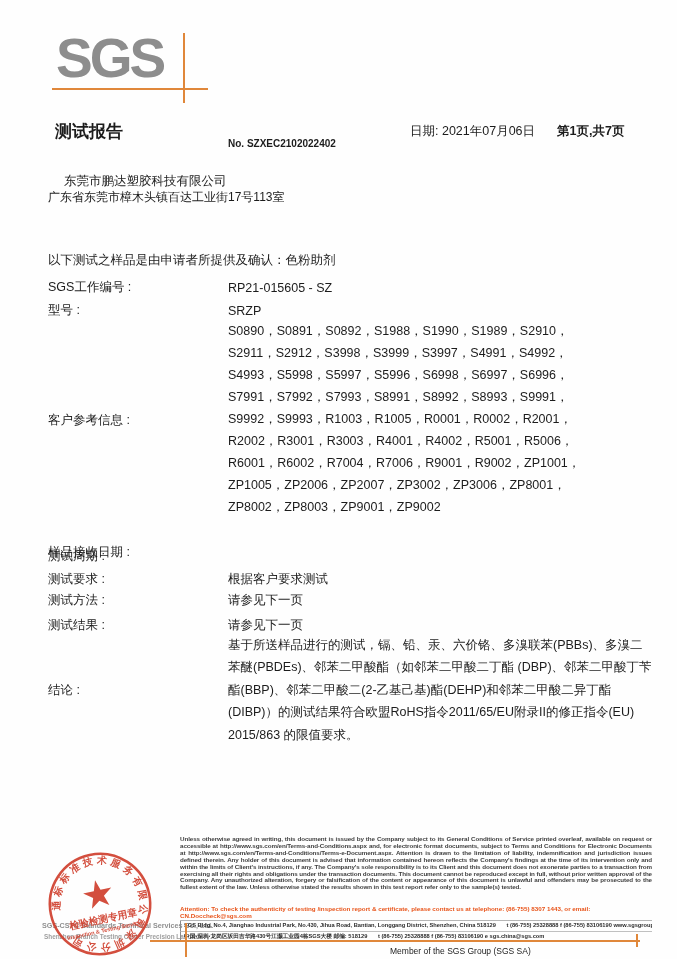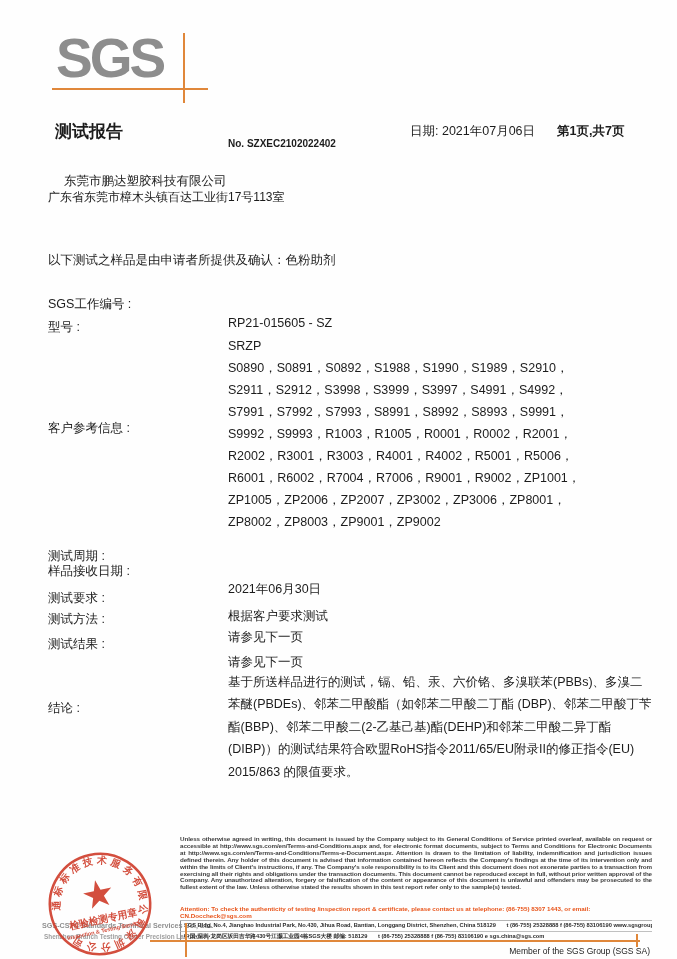--- a/index.html
+++ b/index.html
@@ -24,21 +24,21 @@
   .report-no    { left:228px; top:138px; font-size:10px; font-weight:700; }
   .report-date  { left:410px; top:123px; font-size:12.5px; font-weight:400; }
   .report-page  { left:557px; top:123px; font-size:12.5px; font-weight:600; }
   .company-name { left:64px; top:165px; font-size:12.5px;margin-top:8px; }
   .company-addr { left:48px; top:189px; font-size:12px; }
 
   
   .intro { left:48px; top:252px; font-size:12.5px;text-align:center; }
   .frow  { left:48px; width:604px; display:flex; font-size:12.5px;align-items:center; }
   .flabel { width:180px; flex:0 0 180px; }
-  .fvalue { flex:1;margin-top:37px; }
+  .fvalue { flex:1; }
   .ref-line { height:22px; line-height:22px; white-space:nowrap; }
   .conclusion-text { line-height:22.4px; }
 
   
   .legal {
     left:180px; top:836px; width:472px; font-size:6.25px; line-height:6.9px;
     color:#3f3f3f; text-align:justify; font-weight:600; letter-spacing:-0.1px;
   }
   .attention {
     left:180px; top:906px; width:472px; font-size:6.25px; line-height:6.9px;
@@ -47,21 +47,21 @@
   .addr-block { left:180px; top:920px; width:472px; border-top:1px solid #b5b5b5; }
   .addr-row {
     font-size:5.7px; line-height:9.5px; white-space:nowrap; overflow:hidden;
     color:#2c2c2c; border-left:1px solid #8a8a8a; padding-left:3px; font-weight:600;
   }
   .addr-row + .addr-row { border-top:1px solid #c0c0c0; }
   .addr-sp { display:inline-block; width:9px; }
   .footer-orange-line { left:150px; top:940px; width:490px; height:2px; background:#e0873a; }
   .footer-vtick  { left:185px; top:923px; width:2px; height:34px; background:#e0873a; }
   .footer-vtick2 { left:636px; top:934px; width:1.5px; height:13px; background:#e0873a; }
-  .member-line { left:390px; top:946px; width:260px; text-align:right; font-size:8.5px; color:#222; }
+  .member-line { left:390px; top:946px; width:260px; font-size:8.5px; color:#222; }
 
   .lab-name1 { left:42px; top:921px; font-size:7.2px; color:#8f8f8f; font-weight:700; white-space:nowrap; }
   .lab-name2 { left:44px; top:933px; font-size:6.4px; color:#9d9d9d; font-weight:600; white-space:nowrap; }
 
   .seal { left:40px; top:845px; width:120px; height:118px; transform:rotate(-12deg); opacity:0.92; }
 </style>
 </head>
 <body>
 
 <div id="page">
@@ -88,32 +88,32 @@
   <div class="abs frow" style="top:302px">
     <div class="flabel">型号 :</div>
     <div class="fvalue">SRZP</div>
   </div>
 
   <div class="abs frow" style="top:320px">
     <div class="flabel" style="padding-top:3px">客户参考信息 :</div>
     <div class="fvalue">
       <div class="ref-line">S0890，S0891，S0892，S1988，S1990，S1989，S2910，</div>
       <div class="ref-line">S2911，S2912，S3998，S3999，S3997，S4991，S4992，</div>
+      <div class="ref-line">S4993，S5998，S5997，S5996，S6998，S6997，S6996，</div>
       <div class="ref-line">S7991，S7992，S7993，S8991，S8992，S8993，S9991，</div>
       <div class="ref-line">S9992，S9993，R1003，R1005，R0001，R0002，R2001，</div>
       <div class="ref-line">R2002，R3001，R3003，R4001，R4002，R5001，R5006，</div>
       <div class="ref-line">R6001，R6002，R7004，R7006，R9001，R9002，ZP1001，</div>
       <div class="ref-line">ZP1005，ZP2006，ZP2007，ZP3002，ZP3006，ZP8001，</div>
       <div class="ref-line">ZP8002，ZP8003，ZP9001，ZP9002</div>
     </div>
   </div>
 
   <div class="abs frow" style="top:544px">
     <div class="flabel">样品接收日期 :</div>
-    <div class="fvalue">2021年06月30日</div>
   </div>
 
   <div class="abs frow" style="top:548px">
     <div class="flabel">测试周期 :</div>
   </div>
 
   <div class="abs frow" style="top:571px">
     <div class="flabel">测试要求 :</div>
     <div class="fvalue">根据客户要求测试</div>
   </div>

